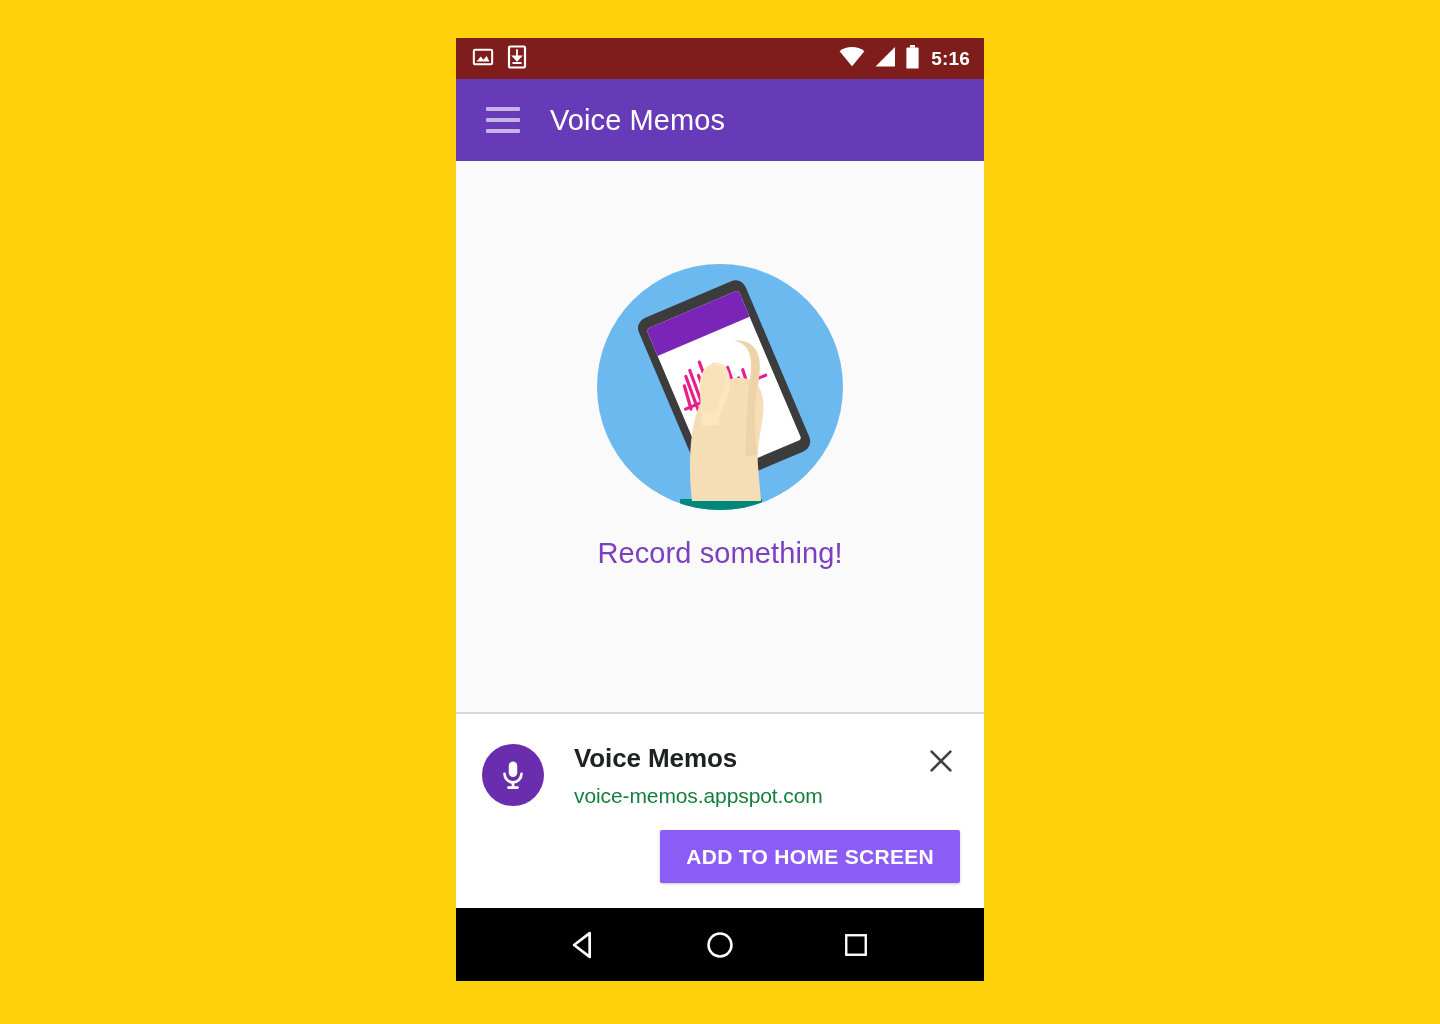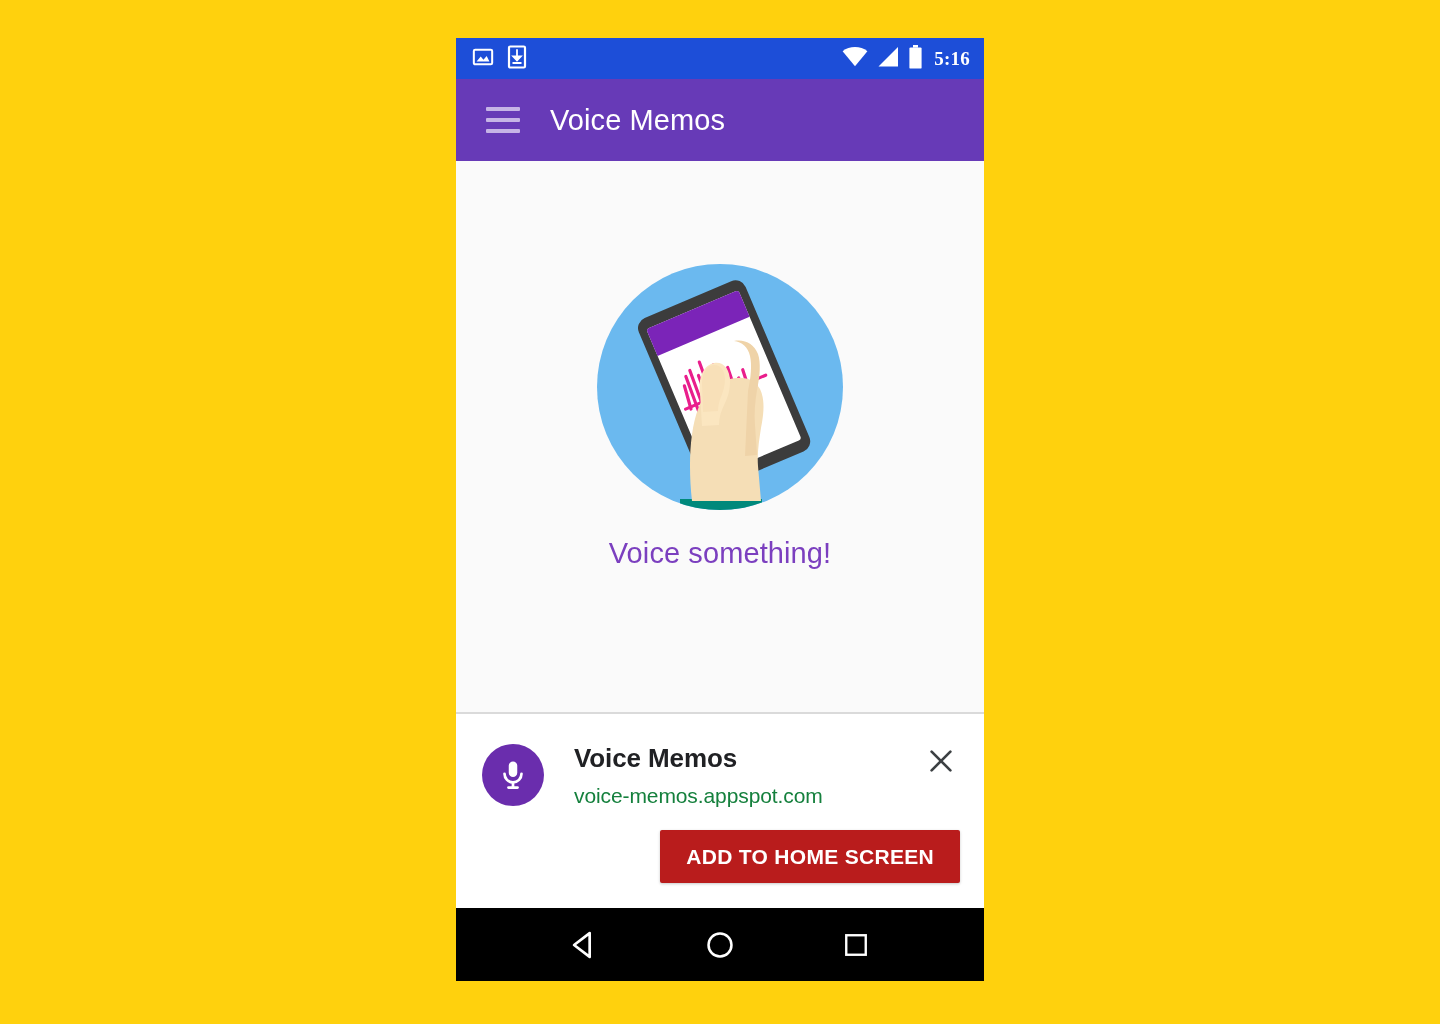--- a/index.html
+++ b/index.html
@@ -25,26 +25,25 @@
     height: 943px;
     background: #FAFAFA;
     overflow: hidden;
     display: flex;
     flex-direction: column;
   }
 
   
   #status-bar {
     height: 41px;
-    background: #1d4ed8;
+    background: #7f1d1d;
     display: flex;
     align-items: center;
     padding: 0 14px 0 16px;
     flex: 0 0 auto;
-    font-family: Liberation Serif, serif;
   }
   #status-left { display: flex; align-items: center; gap: 13px; }
   #status-right {
     margin-left: auto;
     display: flex;
     align-items: center;
     gap: 9px;
   }
   .sb-icon { display: block; }
   #status-time {
@@ -166,21 +165,21 @@
     display: flex;
     align-items: center;
     justify-content: center;
   }
   #banner-actions {
     position: absolute;
     right: 24px;
     bottom: 25px;
   }
   #add-to-home-button {
-    background: #b91c1c;
+    background: #8b5cf6;
     color: #FFFFFF;
     border: none;
     font-family: "Liberation Sans", sans-serif;
     font-size: 21px;
     font-weight: bold;
     letter-spacing: 0.3px;
     padding: 0 26px;
     height: 53px;
     border-radius: 2px;
     cursor: pointer;
@@ -300,21 +299,21 @@
           <path d="M96 238c-4-36-2-70 6-92 5-14 16-24 29-29 14-5 27-2 33 9 5 10 4 24 1 39-2 13-4 26-3 38l3 35z" fill="#F5DEB6"></path>
 
           <path d="M104 130c-2-16 4-28 14-30 9-2 16 6 16 18 0 9-2 16-5 22-4 8-6 14-6 22l-17 1z" fill="#FBE6C0"></path>
           <path d="M106 122c0-11 4-19 11-20 7-1 12 5 12 14 0 7-2 13-4 18-2 5-3 9-3 14l-15 1z" fill="#F8E0B8"></path>
 
           <path d="M152 128c3-14 4-26 2-35-2-9-8-14-16-15 11-2 20 3 24 13 3 9 2 22-1 36-2 12-3 24-2 35l2 30-12 1z" fill="#EFD3A8"></path>
         </g>
       </g>
     </svg>
 
-    <div id="empty-message">Voice something!</div>
+    <div id="empty-message">Record something!</div>
   </div>
 
   <div id="install-banner">
     <div id="banner-top">
       <div id="app-icon">
         <svg width="34" height="34" viewBox="0 0 24 24">
           <rect x="9" y="2.4" width="6" height="11" rx="3" fill="#FFFFFF"></rect>
           <path d="M6 11.2a6 6 0 0012 0" fill="none" stroke="#FFFFFF" stroke-width="1.9" stroke-linecap="round"></path>
           <path d="M12 17.2v3.4" stroke="#FFFFFF" stroke-width="1.9" stroke-linecap="round"></path>
           <path d="M8.8 20.9h6.4" stroke="#FFFFFF" stroke-width="1.9" stroke-linecap="round"></path>

